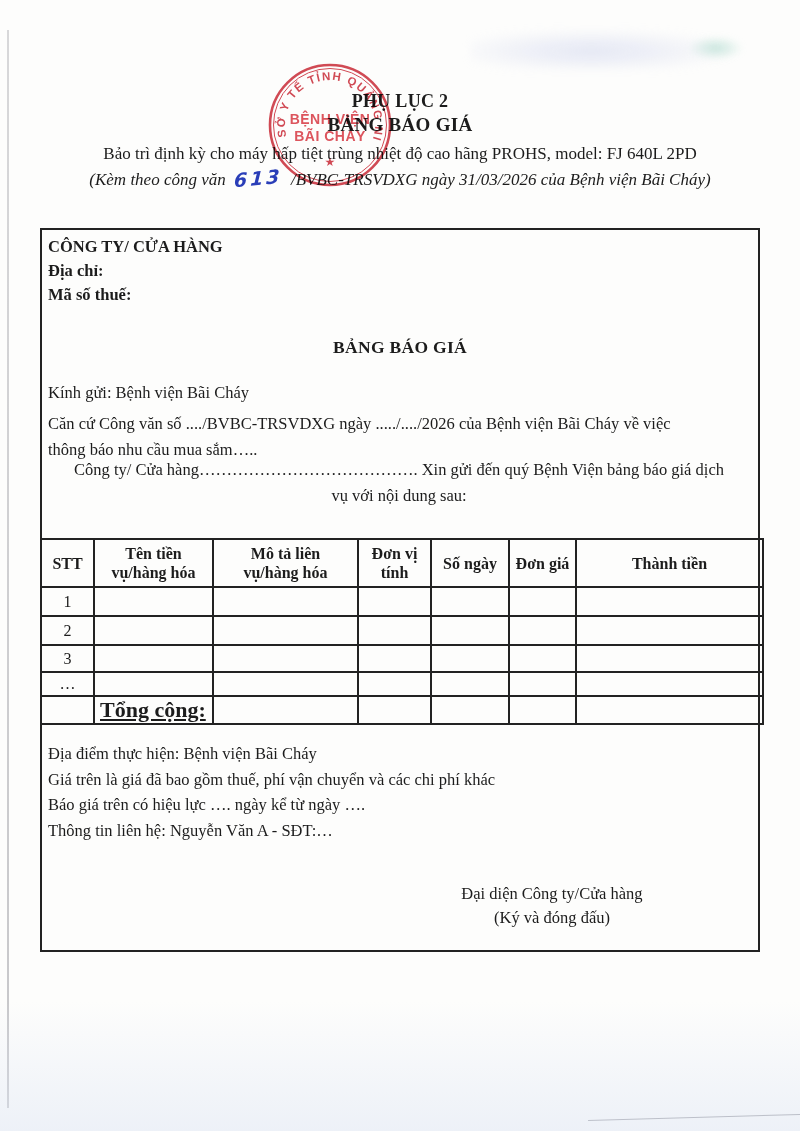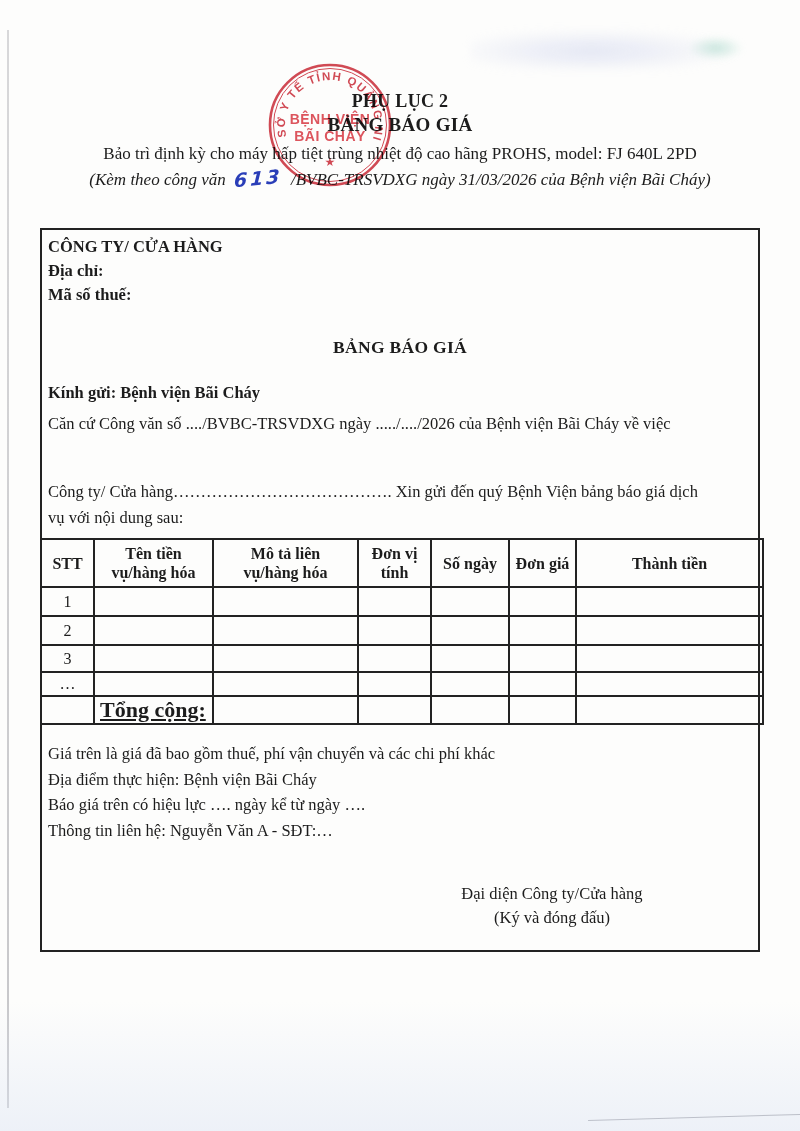--- a/index.html
+++ b/index.html
@@ -51,24 +51,24 @@
   .stamp text { font-family:"Liberation Sans", sans-serif; }
 
   
   .form-box {
     position:absolute; left:40px; top:228px; width:716px; height:720px;
     border:2px solid #222; background:transparent;
   }
   .company-block { position:absolute; top:5px; left:6px; font-weight:bold; font-size:16.5px; line-height:24px; }
   .quote-title { position:absolute; top:107px; left:0; width:100%; text-align:center;
                  font-weight:bold; font-size:17.5px; letter-spacing:.3px; }
-  .recipient   { position:absolute; top:153px; left:6px; font-weight:bold; font-size:16.5px; }
+  .recipient   { position:absolute; top:153px; left:6px; font-weight:normal; font-size:16.5px; }
   .para        { position:absolute; left:6px; right:8px; font-size:16.5px; line-height:26px; }
   .para1 { top:181px; }
-  .para2 { top:249px; }
+  .para2 { top:227px;text-align:center; }
 
   
   .quote-table {
     position:absolute; top:308px; left:-2px; width:722px;
     border-collapse:collapse; table-layout:fixed; font-size:16px;
   }
   .quote-table th, .quote-table td { border:2px solid #222; padding:0 3px; }
   .quote-table th { font-weight:bold; height:46px; vertical-align:middle; text-align:center; line-height:19px; }
   .quote-table td { text-align:center; vertical-align:middle; }
   .row-h1 td { height:27px; }
@@ -126,20 +126,21 @@
       <div>Địa chỉ:</div>
       <div>Mã số thuế:</div>
     </div>
 
     <div class="quote-title">BẢNG BÁO GIÁ</div>
 
     <div class="recipient">Kính gửi: Bệnh viện Bãi Cháy</div>
 
     <div class="para para1">
       <div>Căn cứ Công văn số ..../BVBC-TRSVDXG ngày ...../..../2026 của Bệnh viện Bãi Cháy về việc</div>
+      <div>thông báo nhu cầu mua sắm…..</div>
     </div>
 
     <div class="para para2">
       <div>Công ty/ Cửa hàng…………………………………. Xin gửi đến quý Bệnh Viện bảng báo giá dịch</div>
       <div>vụ với nội dung sau:</div>
     </div>
 
     <table class="quote-table">
       <colgroup>
         <col style="width:53px">
@@ -225,22 +226,22 @@
           <td></td>
           <td></td>
           <td></td>
           <td></td>
           <td></td>
         </tr>
       </tbody>
     </table>
 
     <div class="notes">
+      <div>Địa điểm thực hiện: Bệnh viện Bãi Cháy</div>
       <div>Giá trên là giá đã bao gồm thuế, phí vận chuyển và các chi phí khác</div>
-      <div>Địa điểm thực hiện: Bệnh viện Bãi Cháy</div>
       <div>Báo giá trên có hiệu lực …. ngày kể từ ngày ….</div>
       <div>Thông tin liên hệ: Nguyễn Văn A - SĐT:…</div>
     </div>
 
     <div class="signature">
       <div>Đại diện Công ty/Cửa hàng</div>
       <div>(Ký và đóng đấu)</div>
     </div>
 
   </div>

